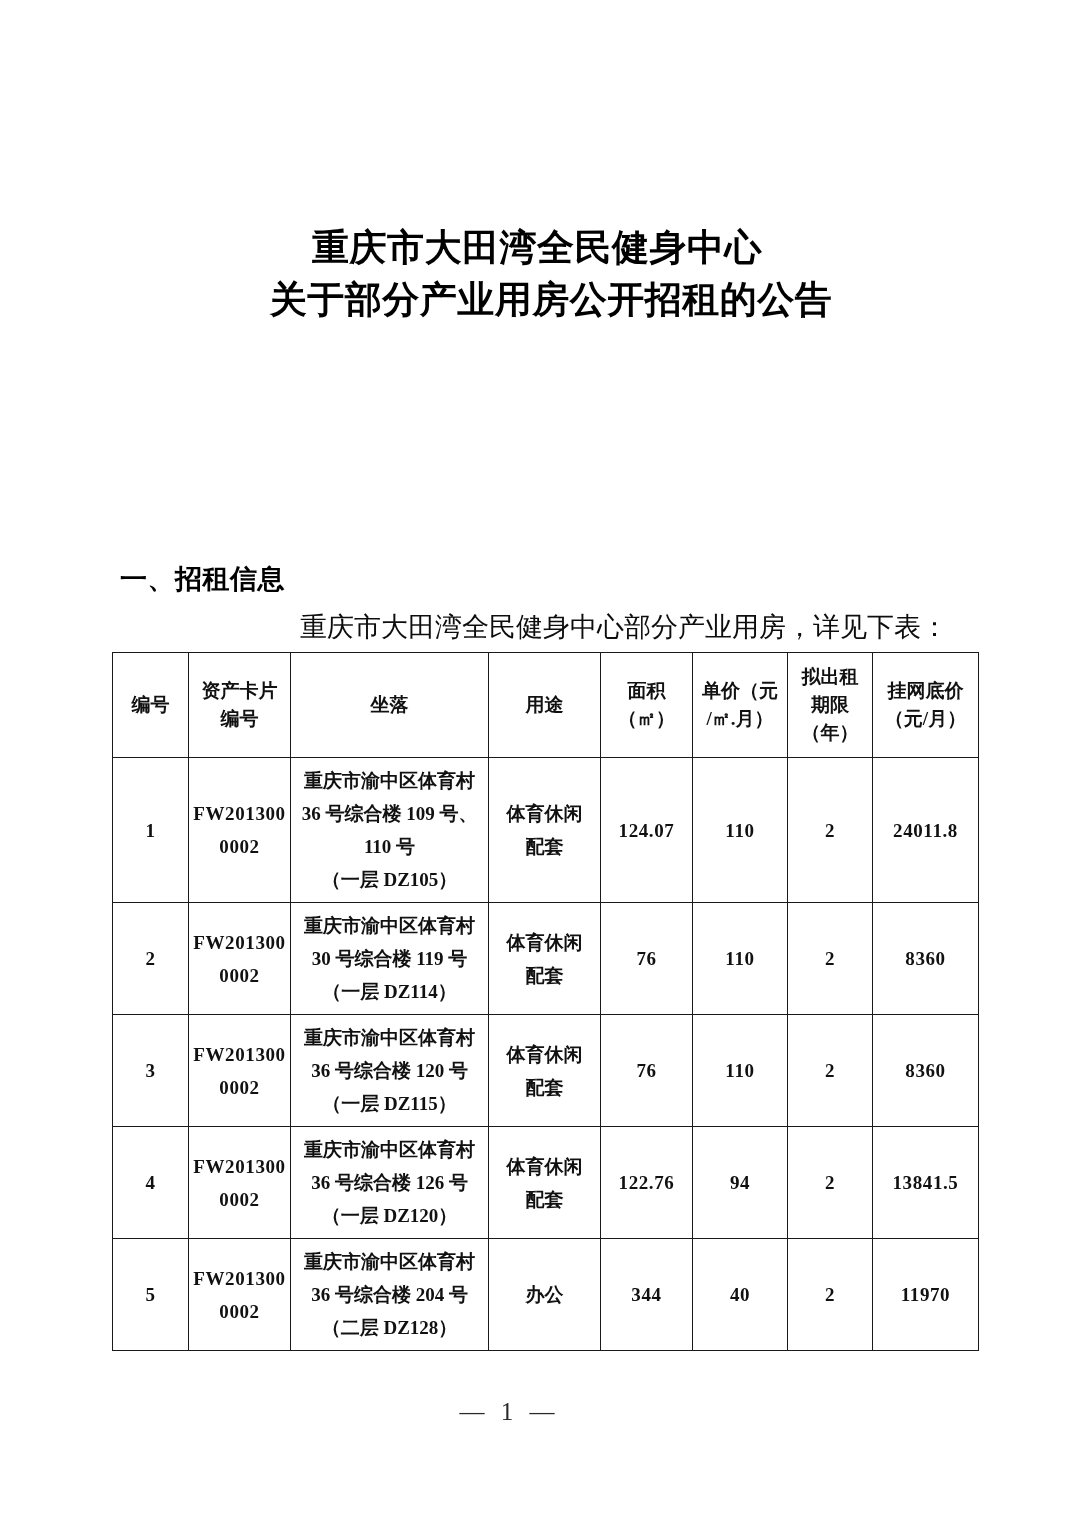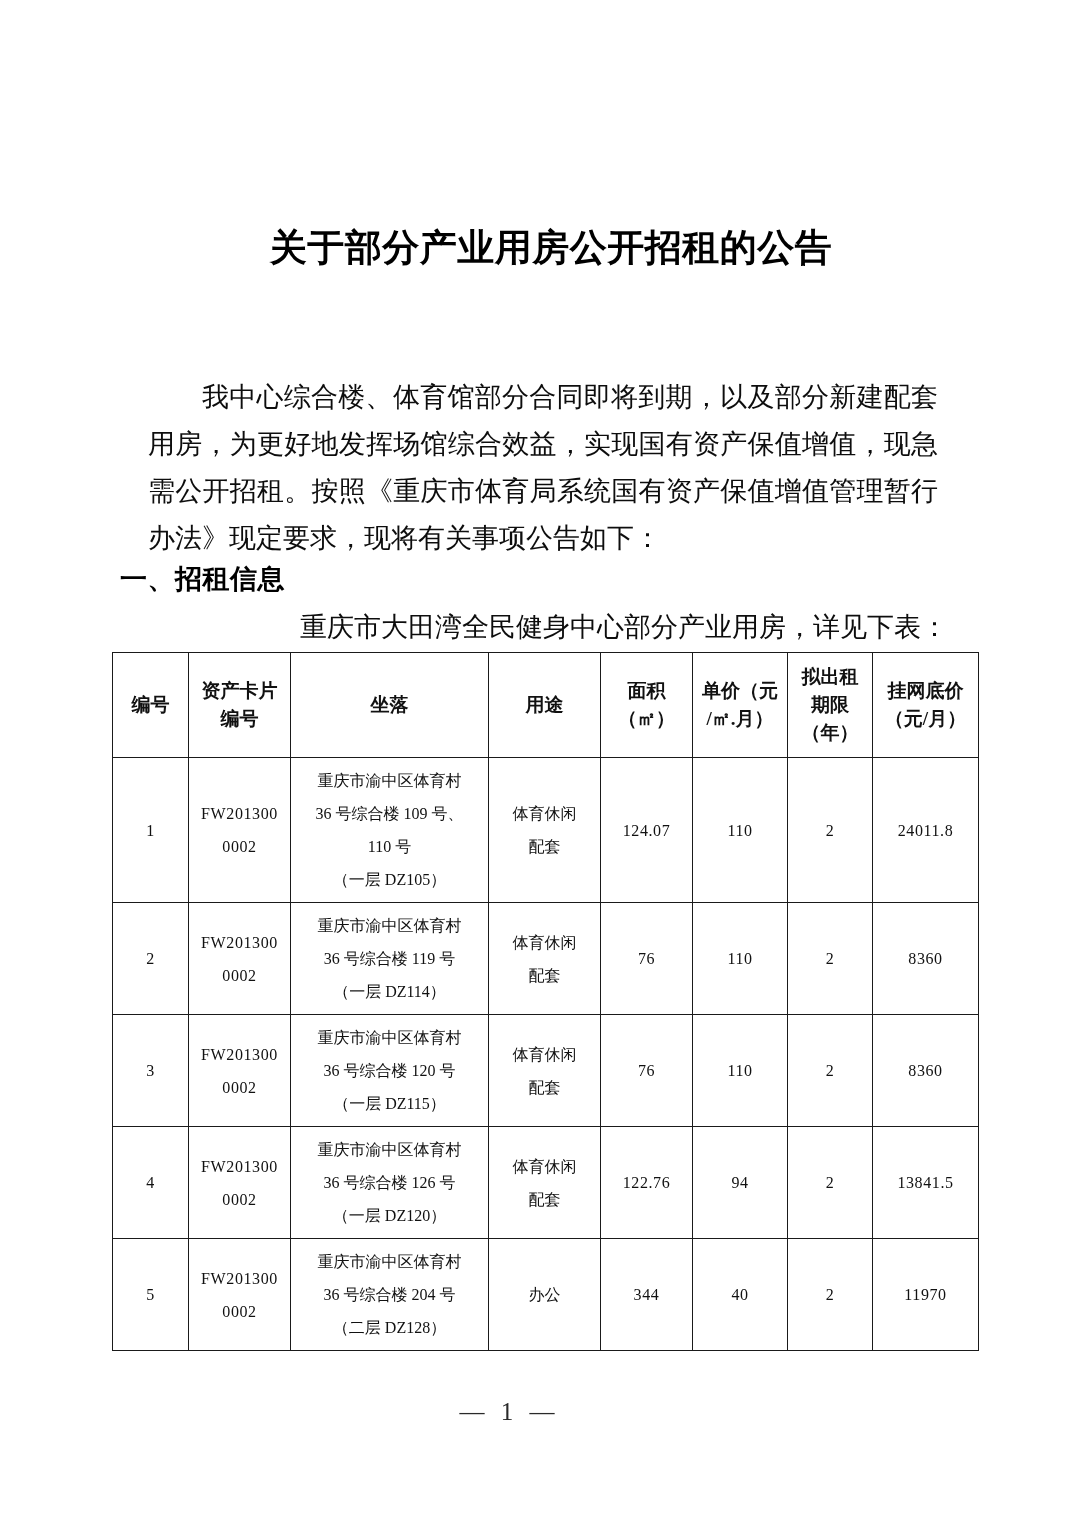--- a/index.html
+++ b/index.html
@@ -99,22 +99,22 @@
     vertical-align: middle;
     padding: 6px 3px;
   }
   table.listing th {
     font-weight: 700;
     font-size: 19px;
     line-height: 28px;
     height: 92px;
   }
   table.listing td {
-    font-weight: 400;
-    font-size: 16px;
+    font-weight: 700;
+    font-size: 19px;
     line-height: 33px;
   }
   td.cell-id,
   td.cell-card,
   td.cell-area,
   td.cell-price,
   td.cell-term,
   td.cell-base {
     font-family: "Liberation Serif", "DejaVu Serif", serif;
     letter-spacing: 0.6px;
@@ -153,26 +153,24 @@
     box-sizing: border-box;
   }
   .page-footer .num { margin: 0 10px; }
 </style>
 </head>
 <body>
 
 <div class="page">
 
   <div class="doc-title">
+    <span>重庆市大田湾全民健身中心</span>
     <span class="line2">关于部分产业用房公开招租的公告</span>
   </div>
 
-  <div class="body-block">
-    <p class="para">我中心综合楼、体育馆部分合同即将到期，以及部分新建配套用房，为更好地发挥场馆综合效益，实现国有资产保值增值，现急需公开招租。按照《重庆市体育局系统国有资产保值增值管理暂行办法》现定要求，现将有关事项公告如下：</p>
-  </div>
 
   <div class="section-heading">一、招租信息</div>
 
   <div class="table-intro">重庆市大田湾全民健身中心部分产业用房，详见下表：</div>
 
   <div class="table-wrap">
     <table class="listing">
       <colgroup>
         <col class="c-id">
           <col class="c-card">
@@ -240,21 +238,21 @@
           <td class="cell-base">24011.8</td>
         </tr>
         <tr class="row-tall">
           <td class="cell-id">2</td>
           <td class="cell-card">
             <div>FW201300</div>
             <div>0002</div>
           </td>
           <td class="cell-loc">
             <div>重庆市渝中区体育村</div>
-            <div>36 号综合楼 119 号</div>
+            <div>30 号综合楼 119 号</div>
             <div>（一层 DZ114）</div>
           </td>
           <td class="cell-use">
             <div>体育休闲</div>
             <div>配套</div>
           </td>
           <td class="cell-area">76</td>
           <td class="cell-price">110</td>
           <td class="cell-term">2</td>
           <td class="cell-base">8360</td>

